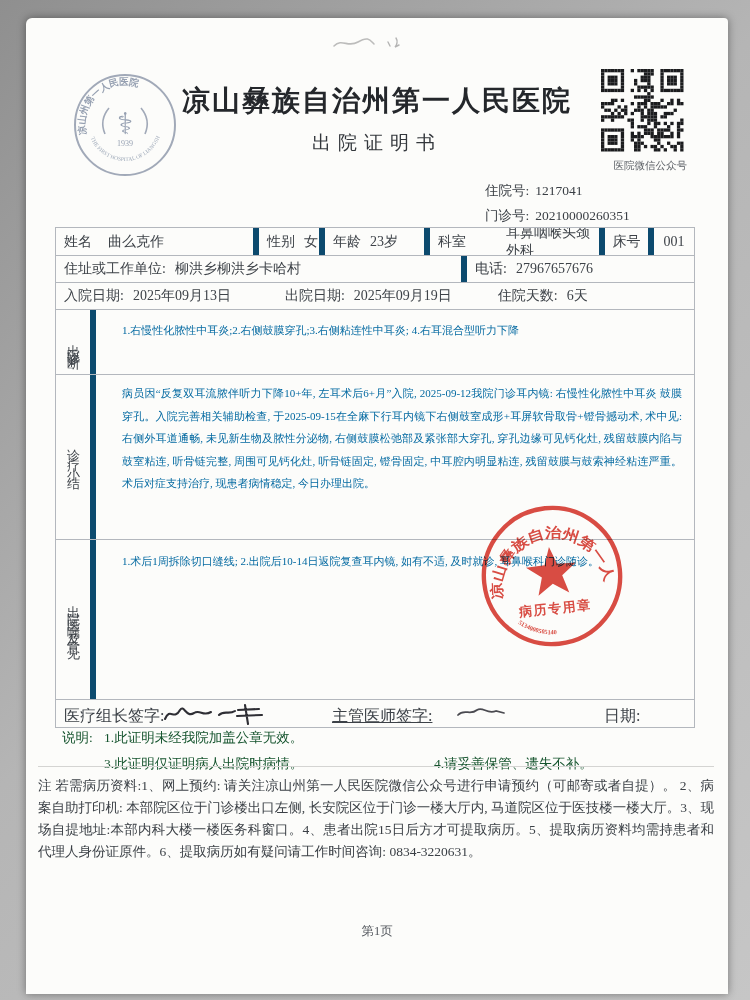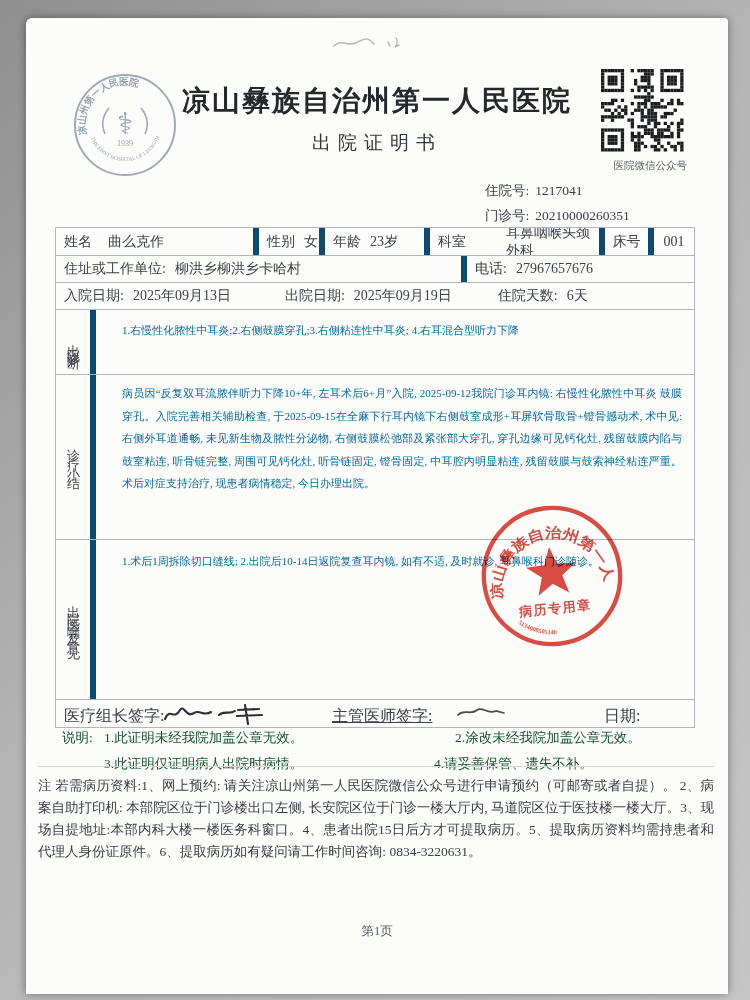--- a/index.html
+++ b/index.html
@@ -464,21 +464,20 @@
         <svg class="abs" style="left:400px;top:4px;" width="52" height="18" viewBox="0 0 52 18">
           <path d="M2,11 C8,4 14,12 21,6 C27,2 31,11 40,7 L48,9" fill="none" stroke="#4a4a50" stroke-width="1.7" stroke-linecap="round"></path>
         </svg>
         <span class="abs" style="left:548px;top:6px;">日期:</span>
       </div>
     </div>
   </div>
 
   <span class="abs note" style="left:36px;top:711px;">说明:</span>
   <span class="abs note" style="left:78px;top:711px;">1.此证明未经我院加盖公章无效。</span>
-  <span class="abs note" style="left:429px;top:711px;">2.涂改未经我院加盖公章无效。</span>
   <span class="abs note" style="left:78px;top:737px;">3.此证明仅证明病人出院时病情。</span>
   <span class="abs note" style="left:408px;top:737px;">4.请妥善保管、遗失不补。</span>
 
   <div class="abs divider"></div>
 
   <div class="abs remark">注  若需病历资料:1、网上预约: 请关注凉山州第一人民医院微信公众号进行申请预约（可邮寄或者自提）。 2、病案自助打印机: 本部院区位于门诊楼出口左侧, 长安院区位于门诊一楼大厅内, 马道院区位于医技楼一楼大厅。3、现场自提地址:本部内科大楼一楼医务科窗口。4、患者出院15日后方才可提取病历。5、提取病历资料均需持患者和代理人身份证原件。6、提取病历如有疑问请工作时间咨询: 0834-3220631。</div>
 
   <div class="abs footer">第1页</div>
 
   <svg class="abs seal" viewBox="0 0 150 150">

